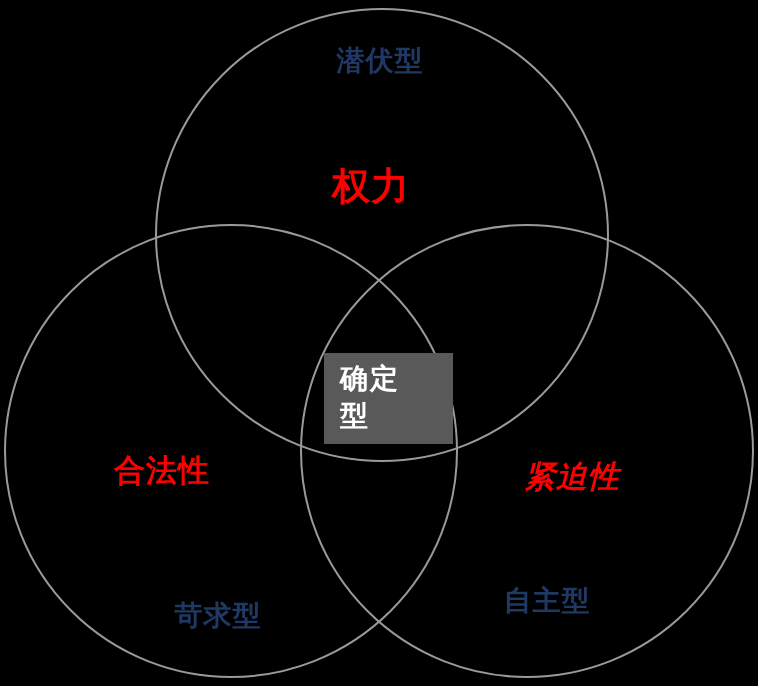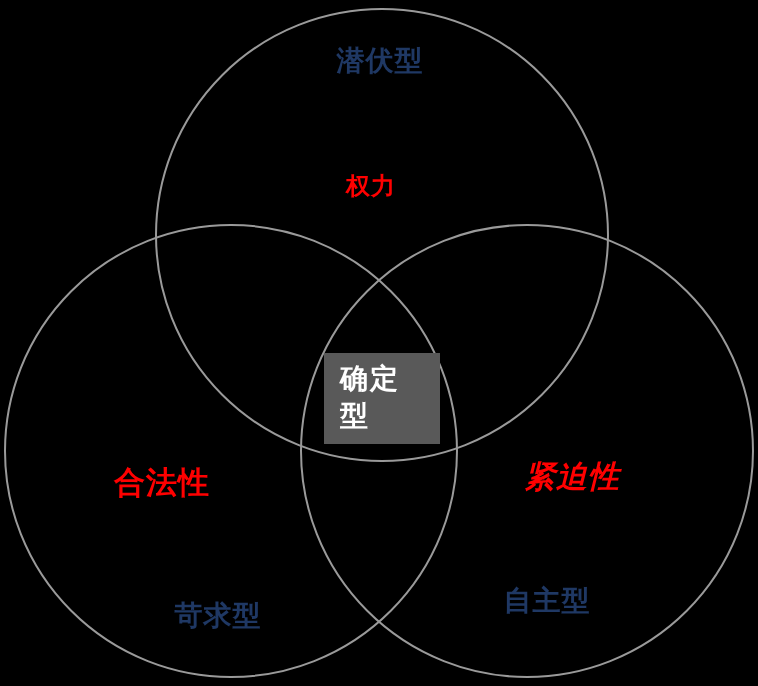--- a/index.html
+++ b/index.html
@@ -32,31 +32,31 @@
     position: absolute;
     transform: translate(-50%, -50%);
     white-space: nowrap;
     font-weight: bold;
     letter-spacing: 1px;
   }
   .navy { color: #1f3864; font-size: 28px; }
   .red  { color: #ff0000; }
 
   .dormant       { left: 380px; top: 61px; text-align: center;  }
-  .power         { left: 371px; top: 186px; font-size: 24px; }
-  .legitimacy    { left: 162px; top: 483px; font-size: 31px; text-align: left; line-height: 1.28; }
+  .power         { left: 371px; top: 186px; font-size: 38px; }
+  .legitimacy    { left: 162px; top: 471px; font-size: 31px; text-align: left; line-height: 1.28; }
   .urgency       { left: 572px; top: 477px; font-size: 31px; font-style: italic; }
   .demanding     { left: 218px; top: 616px; font-family: Liberation Mono, monospace; }
   .discretionary { left: 547px; top: 601px; }
 
   .center-box {
     position: absolute;
     left: 324px;
     top: 353px;
-    width: 116px;
+    width: 129px;
     height: 91px;
     background: #595959;
     color: #ffffff;
     font-size: 28px;
     font-weight: bold;
     box-sizing: border-box;
     padding: 8px 0 0 16px;
     line-height: 1.32;
     letter-spacing: 2px;
   }

